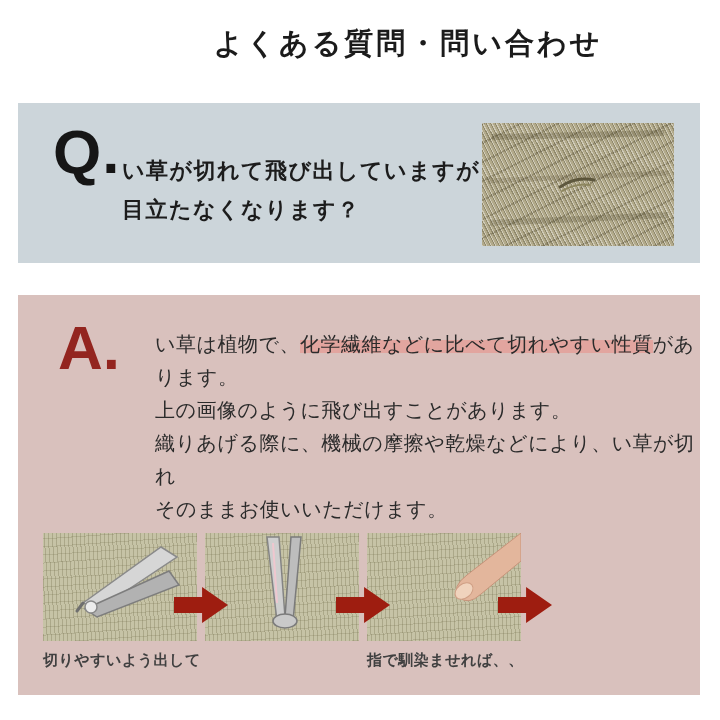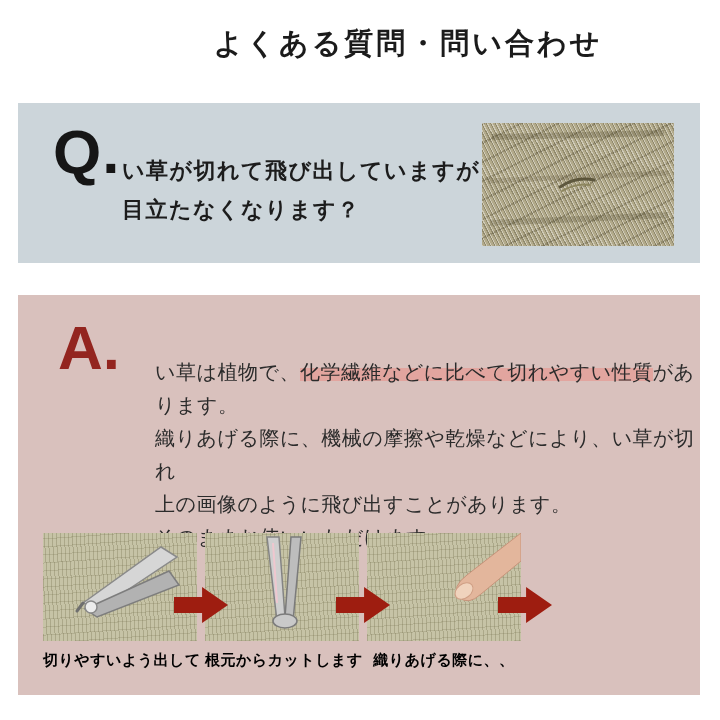--- a/index.html
+++ b/index.html
@@ -49,21 +49,21 @@
   .a-box{
     position:absolute;left:18px;top:295px;width:682px;height:400px;
     background:var(--answer-bg);
   }
   .a-label{
     position:absolute;left:40px;top:22px;
     font-size:62px;font-weight:bold;line-height:1;color:var(--answer-label);
   }
   .a-text{
     position:absolute;left:137px;top:33px;
-    font-size:20px;line-height:33px;color:#2b2b2b;letter-spacing:0.5px;font-weight:500;margin-top:28px;
+    font-size:20px;line-height:33px;color:#2b2b2b;letter-spacing:0.5px;font-weight:500;
   }
   .a-text .hl{
     background:linear-gradient(transparent 30%, var(--highlight) 30%, var(--highlight) 92%, transparent 92%);
   }
 
   
   .steps{
     position:absolute;left:25px;top:238px;width:640px;height:138px;
   }
   .step{
@@ -75,21 +75,21 @@
   .step:nth-child(4){left:486px;}
   .step-photo{
     position:relative;width:154px;height:108px;overflow:hidden;
     background-color:#c6c3a6;
     background-image:
       repeating-linear-gradient(86deg, rgba(110,105,70,.30) 0 1px, rgba(0,0,0,0) 1px 4px),
       repeating-linear-gradient(-4deg, rgba(110,105,70,.22) 0 1px, rgba(0,0,0,0) 1px 8px);
   }
   .step-caption{
     margin-top:10px;text-align:center;
-    font-size:15px;font-weight:bold;color:#000000;letter-spacing:0.5px;white-space:nowrap;
+    font-size:15px;font-weight:bold;color:#404040;letter-spacing:0.5px;white-space:nowrap;
   }
   .arrow{
     position:absolute;width:54px;height:36px;top:54px;
     background:var(--arrow);
     clip-path:polygon(0% 28%, 52% 28%, 52% 0%, 100% 50%, 52% 100%, 52% 72%, 0% 72%);
   }
   .arrow.a1{left:131px;}
   .arrow.a2{left:293px;}
   .arrow.a3{left:455px;}
 </style>
@@ -115,22 +115,22 @@
         <path d="M8,100 L186,92" stroke="rgba(70,62,35,0.22)" stroke-width="6"></path>
       </svg>
     </div>
   </section>
 
   <section class="a-box">
     <span class="a-label">A.</span>
 
     <div class="a-text">
       <div><span>い草は植物で、</span><span class="hl">化学繊維などに比べて切れやすい性質</span><span>があります。</span></div>
+      <div>上の画像のように飛び出すことがあります。</div>
       <div>織りあげる際に、機械の摩擦や乾燥などにより、い草が切れ</div>
-      <div>上の画像のように飛び出すことがあります。</div>
       <div>そのままお使いいただけます。</div>
     </div>
 
     <div class="steps">
 
       <figure class="step">
         <div class="step-photo">
           <svg width="154" height="108" viewBox="0 0 154 108">
             <polygon points="40,70 118,14 134,24 56,76" fill="#d6d6d6" stroke="#8a8a8a" stroke-width="1.5"></polygon>
             <polygon points="42,76 126,38 136,52 54,84" fill="#b2b2b2" stroke="#7d7d7d" stroke-width="1.5"></polygon>
@@ -143,31 +143,30 @@
 
       <figure class="step">
         <div class="step-photo">
           <svg width="154" height="108" viewBox="0 0 154 108">
             <polygon points="62,4 74,4 80,84 72,88" fill="#cfcfcf" stroke="#848484" stroke-width="1.5"></polygon>
             <polygon points="96,4 86,4 80,84 88,88" fill="#bdbdbd" stroke="#7b7b7b" stroke-width="1.5"></polygon>
             <ellipse cx="80" cy="88" rx="12" ry="7" fill="#c9c9c9" stroke="#7b7b7b" stroke-width="1.5"></ellipse>
             <path d="M68,10 L72,70" stroke="#efc7cf" stroke-width="2"></path>
           </svg>
         </div>
-        <figcaption class="step-caption">根元からカットします</figcaption>
       </figure>
 
       <figure class="step">
         <div class="step-photo">
           <svg width="154" height="108" viewBox="0 0 154 108">
             <path d="M154,0 L100,42 q-16,12 -8,22 q9,9 22,-3 L154,28 Z" fill="#e3b69c" stroke="#c6937a" stroke-width="1"></path>
             <ellipse cx="97" cy="58" rx="10" ry="7" fill="#f0d3bd" stroke="#cf9e84" stroke-width="1" transform="rotate(-38 97 58)"></ellipse>
           </svg>
         </div>
-        <figcaption class="step-caption">織りあげる際に、、</figcaption>
+        <figcaption class="step-caption">指で馴染ませれば、、</figcaption>
       </figure>
 
 
       <div class="arrow a1"></div>
       <div class="arrow a2"></div>
       <div class="arrow a3"></div>
     </div>
   </section>
 
 </div>

